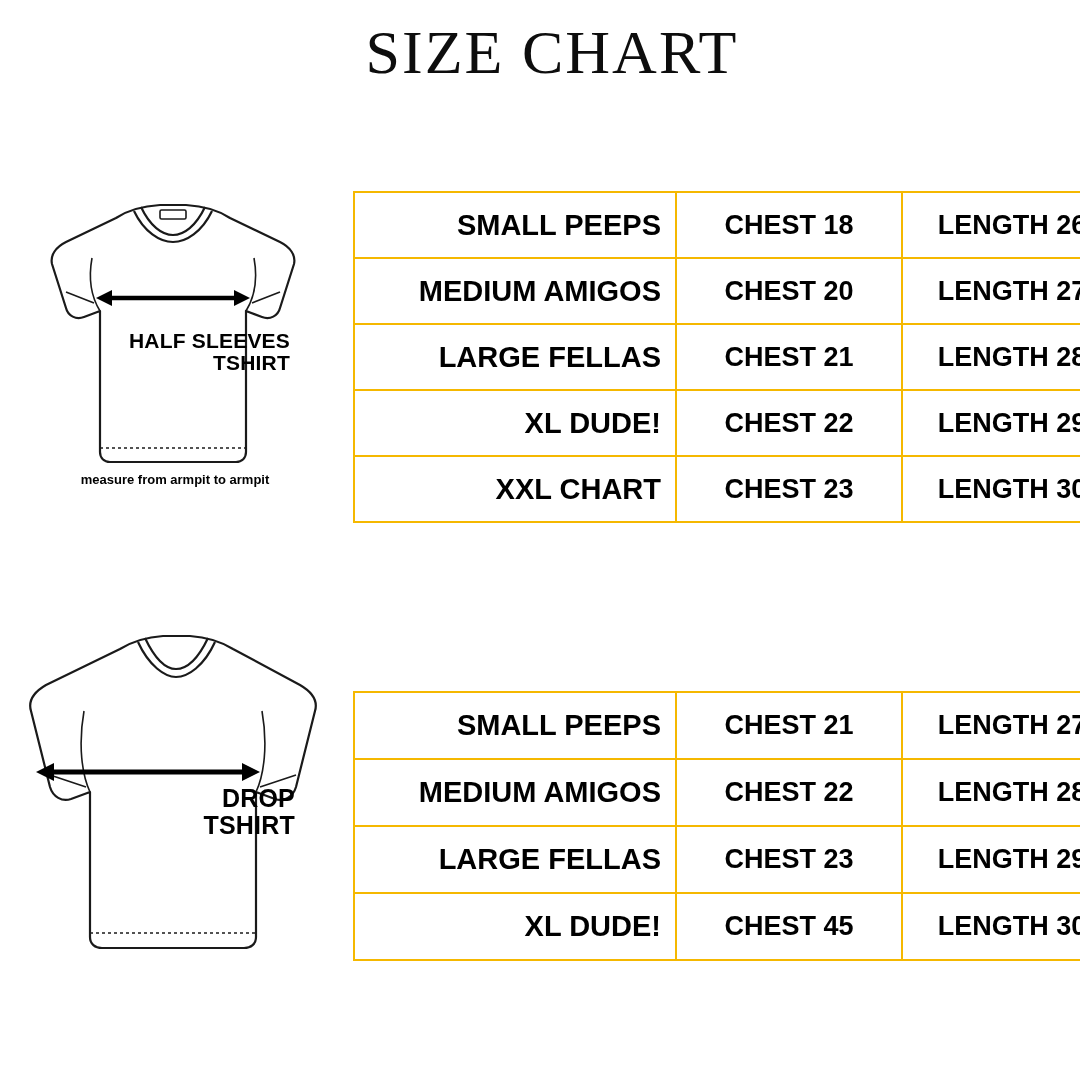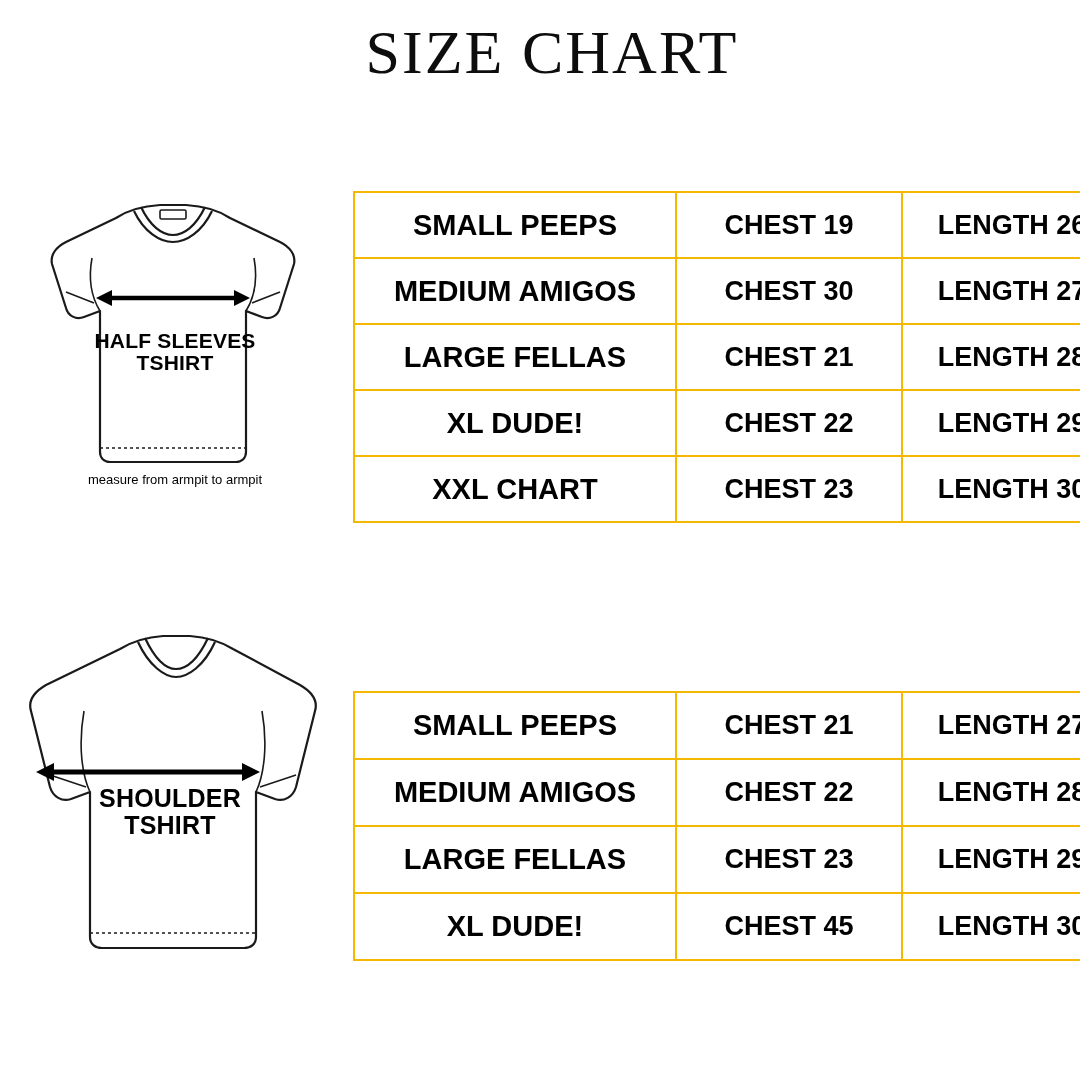--- a/index.html
+++ b/index.html
@@ -34,33 +34,33 @@
   .shirt-block {
     position: absolute;
   }
   #shirt-half { left: 8px; top: 180px; width: 330px; height: 330px; }
   #shirt-drop { left: 0px; top: 615px; width: 345px; height: 360px; }
 
   .shirt-svg { display: block; }
 
   .shirt-caption {
     position: absolute;
-    text-align: center;
+    text-align: right;
     font-weight: 700;
     color: #000;
     line-height: 1.06;
     letter-spacing: .2px;
   }
   #half-caption {
     left: 60px; top: 330px; width: 230px;
     font-size: 21px;
   }
   #half-note {
     left: 40px; top: 472px; width: 270px;
-    font-size: 13px; font-weight: 400;
+    font-size: 13px; font-weight: 700;
     text-align: center;
     color: #000;
     position: absolute;
   }
   #drop-caption {
     left: 45px; top: 785px; width: 250px;
     font-size: 25px;
   }
 
   
@@ -74,21 +74,21 @@
 
   .size-table td {
     border: 2px solid #f5b800;
     padding: 0 14px;
     height: 64px;
     font-weight: 700;
     color: #000;
     white-space: nowrap;
     overflow: hidden;
   }
-  .col-size  { width: 292px; font-size: 29px; text-align: center; }
+  .col-size  { width: 292px; font-size: 29px; text-align: right; }
   .col-chest { width: 196px; font-size: 27px; text-align: center; }
   .col-len   { width: 190px; font-size: 27px; text-align: center; }
 
   #table-drop td { height: 65px; }
 </style>
 </head>
 <body>
 
 <div class="page-title">SIZE CHART</div>
 
@@ -128,26 +128,26 @@
   <div>HALF SLEEVES</div>
   <div>TSHIRT</div>
 </div>
 
 <div id="half-note">measure from armpit to armpit</div>
 
 <table class="size-table" id="table-half">
   <tbody>
     <tr>
       <td class="col-size">SMALL PEEPS</td>
-      <td class="col-chest">CHEST 19</td>
+      <td class="col-chest">CHEST 18</td>
       <td class="col-len">LENGTH 26</td>
     </tr>
     <tr>
       <td class="col-size">MEDIUM AMIGOS</td>
-      <td class="col-chest">CHEST 30</td>
+      <td class="col-chest">CHEST 20</td>
       <td class="col-len">LENGTH 27</td>
     </tr>
     <tr>
       <td class="col-size">LARGE FELLAS</td>
       <td class="col-chest">CHEST 21</td>
       <td class="col-len">LENGTH 28</td>
     </tr>
     <tr>
       <td class="col-size">XL DUDE!</td>
       <td class="col-chest">CHEST 22</td>
@@ -185,21 +185,21 @@
 
     <g stroke="#000000" stroke-width="5" fill="#000000">
       <line x1="48" y1="157" x2="248" y2="157"></line>
       <polygon points="36,157 54,148 54,166" stroke="none"></polygon>
       <polygon points="260,157 242,148 242,166" stroke="none"></polygon>
     </g>
   </svg>
 </div>
 
 <div class="shirt-caption" id="drop-caption">
-  <div>SHOULDER</div>
+  <div>DROP</div>
   <div>TSHIRT</div>
 </div>
 
 <table class="size-table" id="table-drop">
   <tbody>
     <tr>
       <td class="col-size">SMALL PEEPS</td>
       <td class="col-chest">CHEST 21</td>
       <td class="col-len">LENGTH 27</td>
     </tr>

